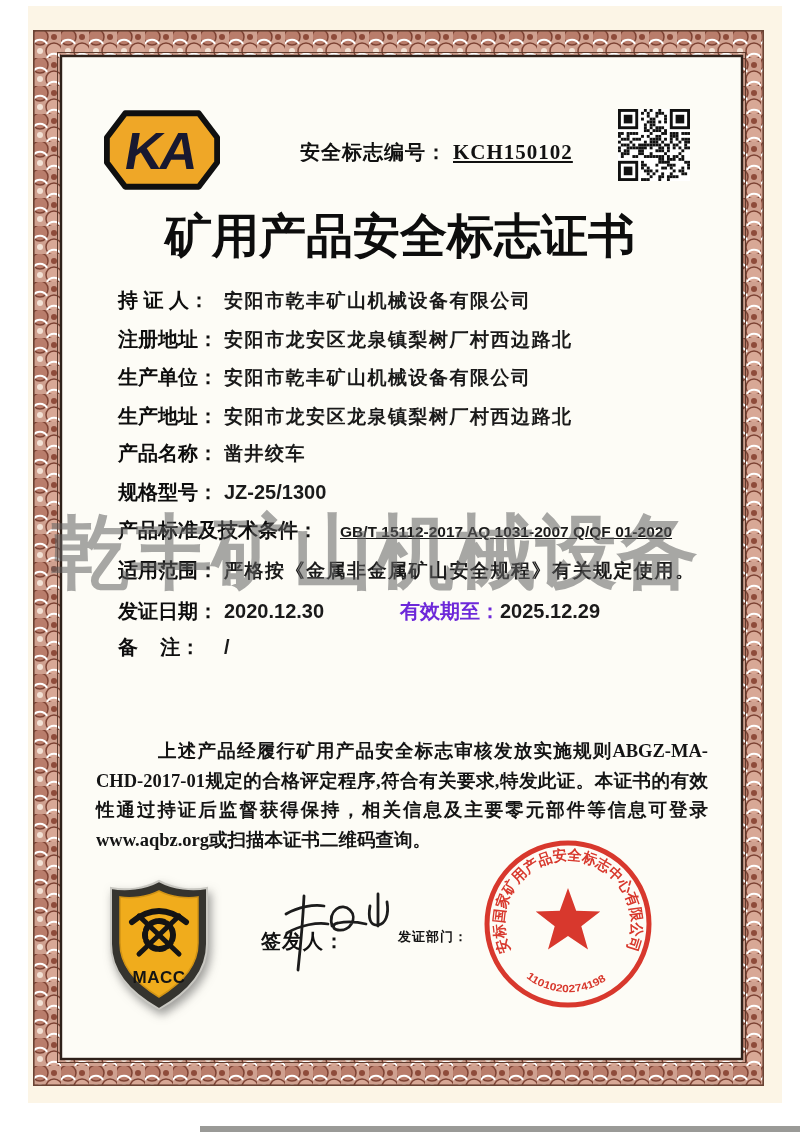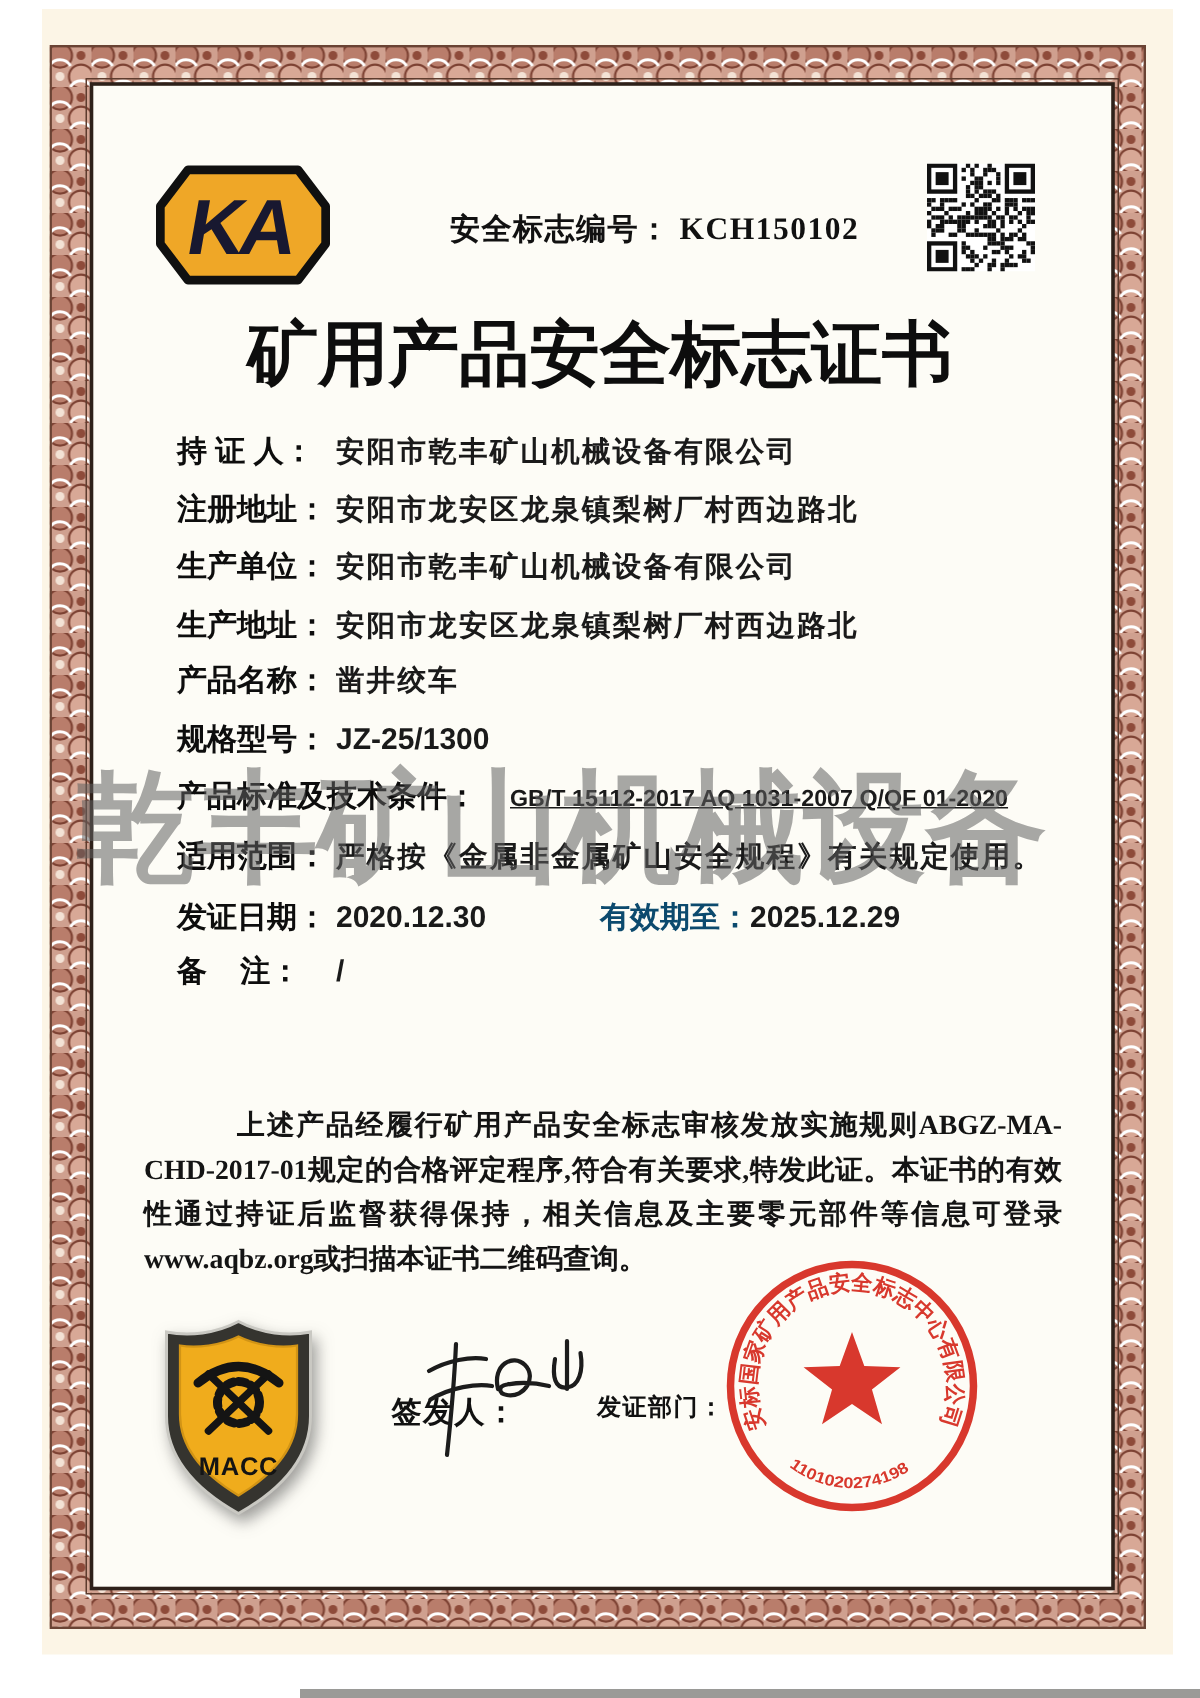--- a/index.html
+++ b/index.html
@@ -5,40 +5,40 @@
   html,body{margin:0;padding:0;background:#ffffff;}
   .page{position:relative;width:800px;height:1132px;background:#ffffff;overflow:hidden;
         font-family:"Liberation Sans",sans-serif;color:#111;}
   .paper{position:absolute;left:28px;top:6px;width:754px;height:1097px;background:#fcf5e6;}
   .inner-bg{position:absolute;left:61px;top:56px;width:681px;height:1003px;background:#fdfcf6;z-index:1;}
   .frame{position:absolute;left:33px;top:30px;z-index:2;}
   .content{position:absolute;left:0;top:0;width:800px;height:1132px;z-index:3;}
   .ka-logo{position:absolute;left:104px;top:110px;}
   .certno{position:absolute;left:300px;top:139px;white-space:nowrap;}
   .certno .lbl{font-weight:800;font-size:20px;letter-spacing:1px;}
-  .certno .val{font-family:"Liberation Serif",serif;font-weight:700;font-size:21px;margin-left:6px;letter-spacing:1px;}
+  .certno .val{font-family:"Liberation Serif",serif;font-weight:700;font-size:21px;margin-left:6px;letter-spacing:1px;text-decoration:underline;}
   .qr{position:absolute;left:618px;top:109px;}
   .doc-title{position:absolute;left:0;top:205px;width:100%;text-align:center;
              font-family:"Liberation Serif",serif;font-weight:900;font-size:47px;letter-spacing:0px;color:#0d0d0d;}
   .watermark{position:absolute;left:50px;top:512px;font-size:81px;line-height:1;font-weight:800;
              color:rgba(96,96,96,0.55);white-space:nowrap;letter-spacing:0px;z-index:2;}
   .row{position:absolute;left:118px;display:flex;align-items:baseline;white-space:nowrap;}
   .flabel{font-weight:800;font-size:20px;width:106px;white-space:pre;flex:none;color:#0d0d0d;}
   .fvalue{font-family:"Liberation Serif",serif;font-weight:600;font-size:19px;letter-spacing:1.5px;color:#1a1a1a;}
   .num{font-family:"Liberation Sans",sans-serif;font-weight:800;font-size:20px;letter-spacing:0;}
   .row.std .flabel{width:auto;margin-right:22px;}
   .row.std .fvalue{font-family:"Liberation Sans",sans-serif;font-weight:700;font-size:15.5px;letter-spacing:0;text-decoration:underline;}
   .row.dates .v1{width:176px;flex:none;}
-  .row.dates .flabel2{font-weight:800;font-size:20px;width:100px;white-space:pre;flex:none;color:#0c4a6e;}
+  .row.dates .flabel2{font-weight:800;font-size:20px;width:100px;white-space:pre;flex:none;color:#6d28d9;}
   .para{position:absolute;left:96px;top:737px;width:612px;font-family:"Liberation Serif",serif;
         font-weight:600;font-size:18.5px;line-height:29.5px;text-indent:62px;text-align:justify;color:#141414;}
   .macc{position:absolute;left:106px;top:878px;filter:drop-shadow(3px 5px 5px rgba(60,60,60,0.5));}
   .signer{position:absolute;left:222px;top:928px;font-weight:800;font-size:20px;letter-spacing:1px;margin-left:39px;}
   .signature{position:absolute;left:270px;top:884px;z-index:4;}
-  .issuer{position:absolute;left:398px;top:928px;font-weight:800;font-size:16px;letter-spacing:1px;}
+  .issuer{position:absolute;left:398px;top:928px;font-weight:800;font-size:13px;letter-spacing:1px;}
   .seal{position:absolute;left:482px;top:838px;z-index:5;opacity:0.92;}
   .scanbar{position:absolute;left:200px;right:0;bottom:0;height:6px;background:#9a9a97;z-index:6;}
 </style>
 </head>
 <body>
 
 <div class="page">
   <div class="paper"></div>
   <div class="inner-bg"></div>
 

